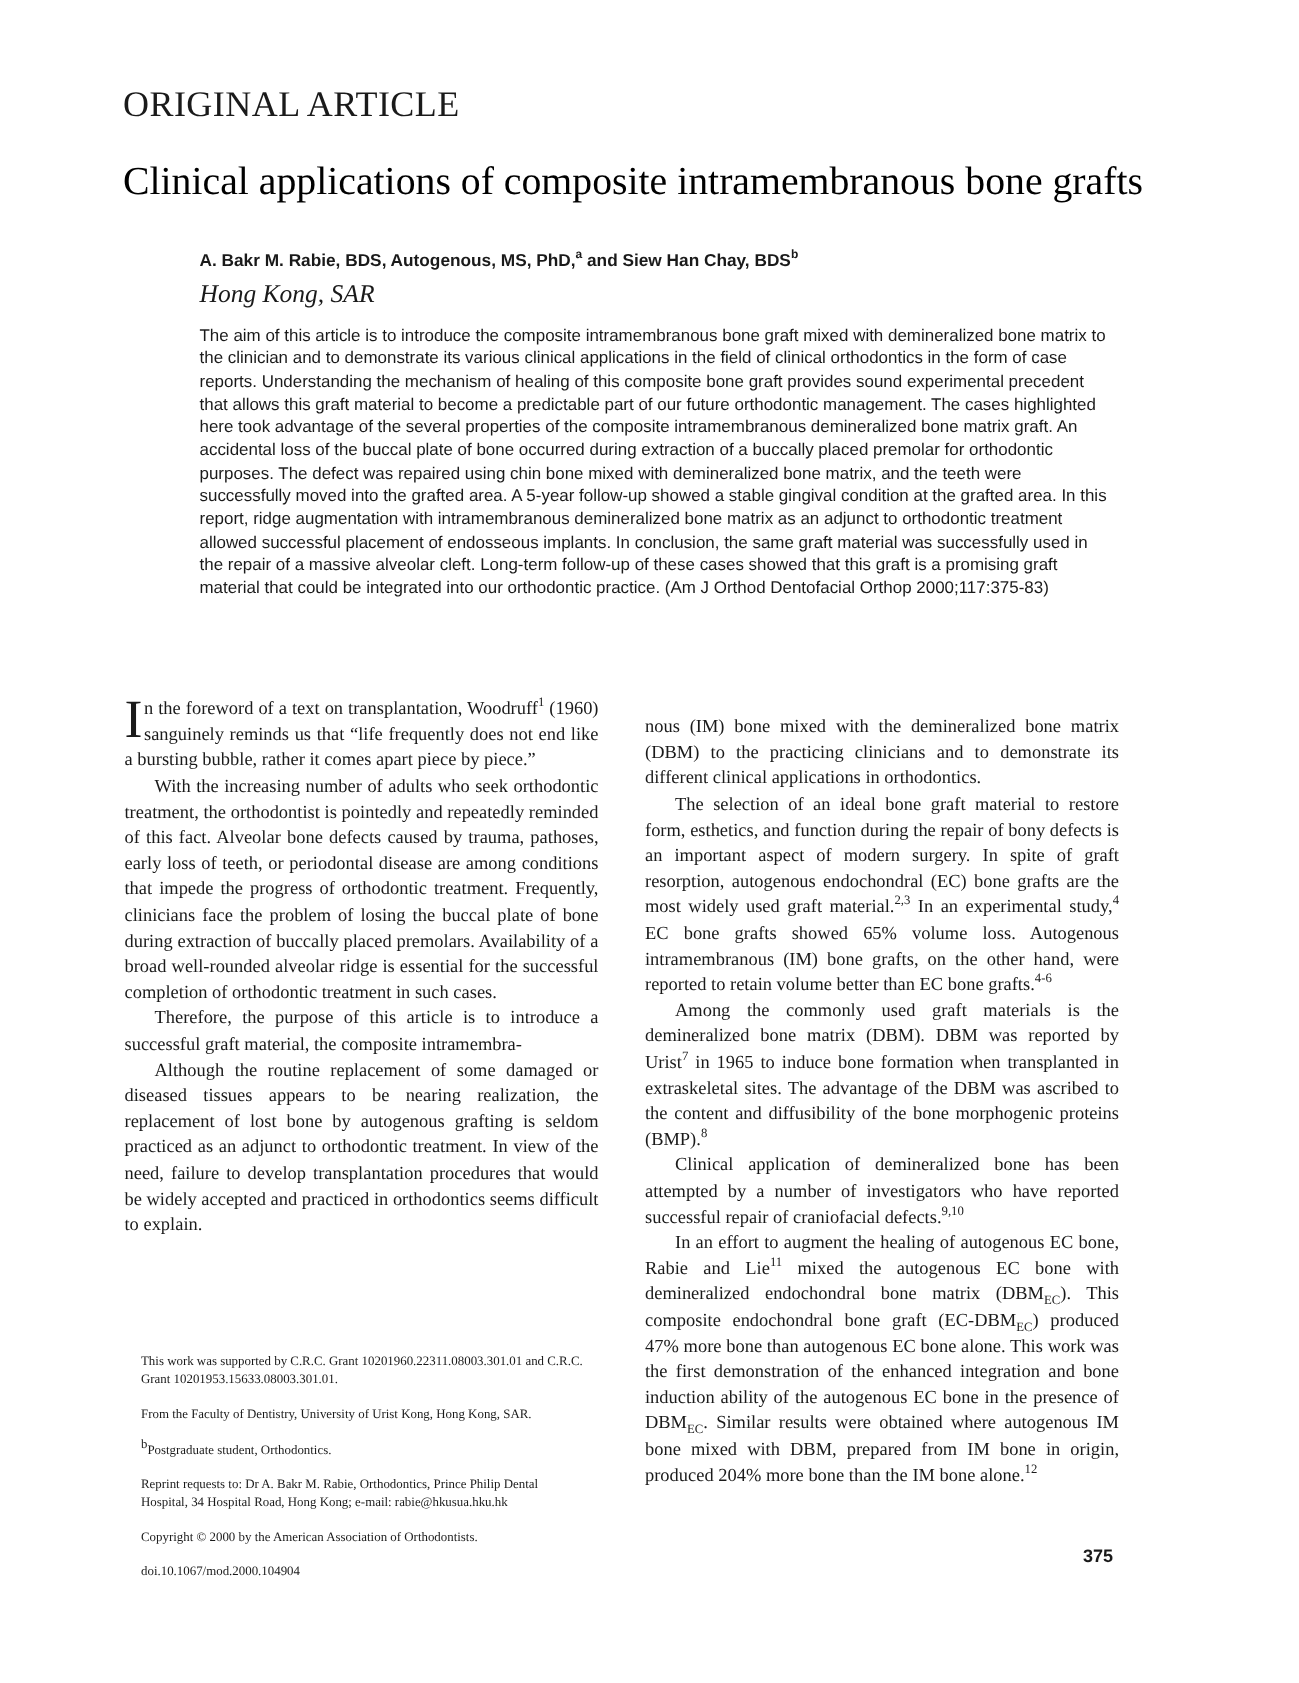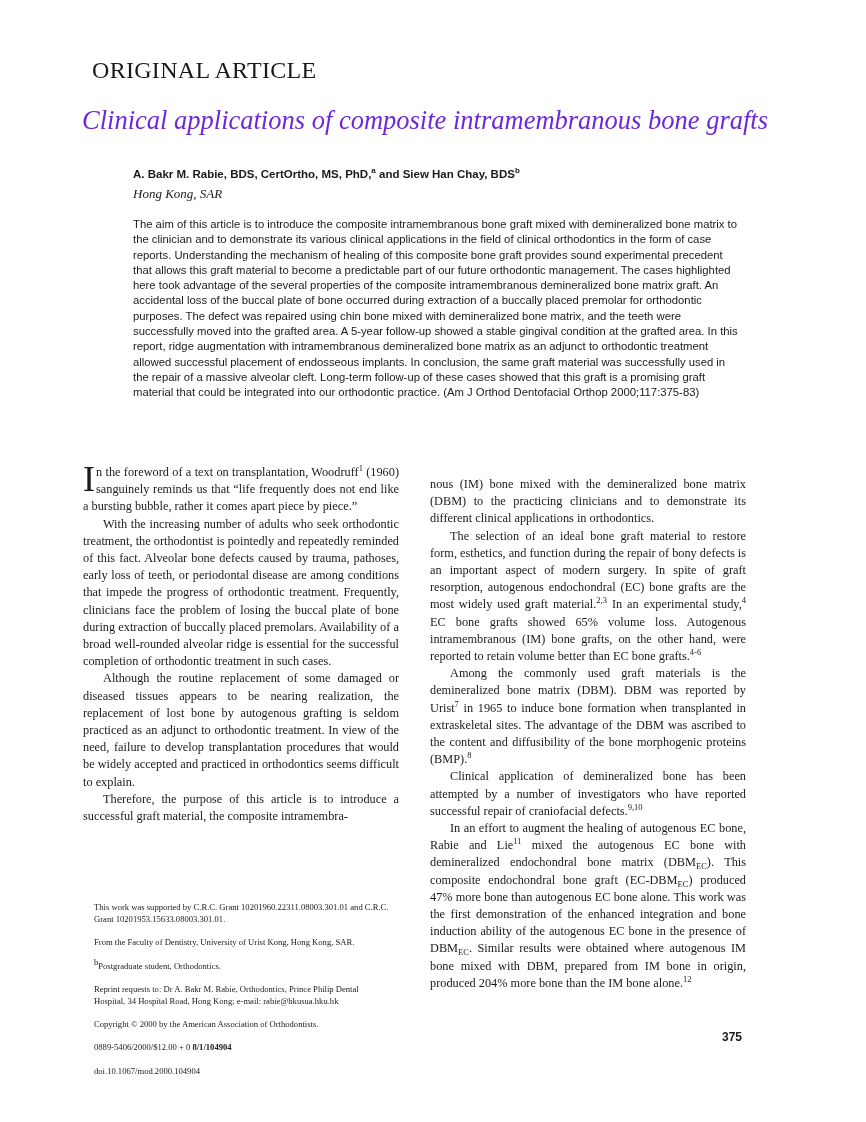--- a/index.html
+++ b/index.html
@@ -1,33 +1,33 @@
 <!DOCTYPE html>
 <html><head>
 <meta charset="utf-8">
 <style>
   html, body { margin:0; padding:0; background:#ffffff; }
   body { width:866px; height:1122px; position:relative; overflow:hidden; color:#111; }
   .section-label {
-    position:absolute; left:92px; top:57px;
+    position:absolute; left:82px; top:57px;
     font-family:"Liberation Serif", serif; font-size:24px; letter-spacing:0.3px; color:#1a1a1a;
   }
   .title {
     position:absolute; left:82px; top:105px;
-    font-family:"Liberation Serif", serif; font-style:italic; font-size:26.5px; color:#6d28d9;
+    font-family:"Liberation Serif", serif; font-size:26.5px; color:#000000;
     white-space:nowrap;
   }
   .authors {
     position:absolute; left:133px; top:168px;
     font-family:"Liberation Sans", sans-serif; font-weight:bold; font-size:11.5px; color:#1a1a1a;
   }
   .authors sup { font-size:8px; }
   .affil {
     position:absolute; left:133px; top:186px;
-    font-family:"Liberation Serif", serif; font-style:italic; font-size:13px; color:#1a1a1a;
+    font-family:"Liberation Serif", serif; font-style:italic; font-size:17px; color:#1a1a1a;
   }
   .abstract {
     position:absolute; left:133px; top:217px; width:610px;
     font-family:"Liberation Sans", sans-serif; font-size:11.3px; line-height:15.3px; color:#1a1a1a;
   }
   .col {
     position:absolute; top:464px; width:316px;
     font-family:"Liberation Serif", serif; font-size:12.3px; line-height:17.2px; color:#1a1a1a;
     text-align:justify;
   }
@@ -51,44 +51,43 @@
     font-family:"Liberation Sans", sans-serif; font-weight:bold; font-size:12px; color:#1a1a1a;text-align:center;
   }
 </style>
 </head>
 <body>
 
 <div class="section-label">ORIGINAL ARTICLE</div>
 <div class="title">Clinical applications of composite intramembranous bone grafts</div>
 
 <div class="authors">
-  <span>A. Bakr M. Rabie, BDS, CertOrtho, MS, PhD,</span><sup>a</sup><span> and </span><span>Siew Han Chay, BDS</span><sup>b</sup>
+  <span>A. Bakr M. Rabie, BDS, Autogenous, MS, PhD,</span><sup>a</sup><span> and </span><span>Siew Han Chay, BDS</span><sup>b</sup>
 </div>
 <div class="affil">Hong Kong, SAR</div>
 
 <div class="abstract">The aim of this article is to introduce the composite intramembranous bone graft mixed with demineralized bone matrix to the clinician and to demonstrate its various clinical applications in the field of clinical orthodontics in the form of case reports. Understanding the mechanism of healing of this composite bone graft provides sound experimental precedent that allows this graft material to become a predictable part of our future orthodontic management. The cases highlighted here took advantage of the several properties of the composite intramembranous demineralized bone matrix graft. An accidental loss of the buccal plate of bone occurred during extraction of a buccally placed premolar for orthodontic purposes. The defect was repaired using chin bone mixed with demineralized bone matrix, and the teeth were successfully moved into the grafted area. A 5-year follow-up showed a stable gingival condition at the grafted area. In this report, ridge augmentation with intramembranous demineralized bone matrix as an adjunct to orthodontic treatment allowed successful placement of endosseous implants. In conclusion, the same graft material was successfully used in the repair of a massive alveolar cleft. Long-term follow-up of these cases showed that this graft is a promising graft material that could be integrated into our orthodontic practice. (Am J Orthod Dentofacial Orthop 2000;117:375-83)</div>
 
 <div class="col col-left">
   <p class="noindent"><span class="dropcap">I</span><span>n the foreword of a text on transplantation, Woodruff</span><sup>1</sup><span> (1960) sanguinely reminds us that “life frequently does not end like a bursting bubble, rather it comes apart piece by piece.”</span></p>
   <p>With the increasing number of adults who seek orthodontic treatment, the orthodontist is pointedly and repeatedly reminded of this fact. Alveolar bone defects caused by trauma, pathoses, early loss of teeth, or periodontal disease are among conditions that impede the progress of orthodontic treatment. Frequently, clinicians face the problem of losing the buccal plate of bone during extraction of buccally placed premolars. Availability of a broad well-rounded alveolar ridge is essential for the successful completion of orthodontic treatment in such cases.</p>
+  <p>Therefore, the purpose of this article is to introduce a successful graft material, the composite intramembra-</p>
   <p>Although the routine replacement of some damaged or diseased tissues appears to be nearing realization, the replacement of lost bone by autogenous grafting is seldom practiced as an adjunct to orthodontic treatment. In view of the need, failure to develop transplantation procedures that would be widely accepted and practiced in orthodontics seems difficult to explain.</p>
-  <p>Therefore, the purpose of this article is to introduce a successful graft material, the composite intramembra-</p>
 </div>
 
 <div class="col col-right">
   <p class="noindent">nous (IM) bone mixed with the demineralized bone matrix (DBM) to the practicing clinicians and to demonstrate its different clinical applications in orthodontics.</p>
   <p><span>The selection of an ideal bone graft material to restore form, esthetics, and function during the repair of bony defects is an important aspect of modern surgery. In spite of graft resorption, autogenous endochondral (EC) bone grafts are the most widely used graft material.</span><sup>2,3</sup><span> In an experimental study,</span><sup>4</sup><span> EC bone grafts showed 65% volume loss. Autogenous intramembranous (IM) bone grafts, on the other hand, were reported to retain volume better than EC bone grafts.</span><sup>4-6</sup></p>
   <p><span>Among the commonly used graft materials is the demineralized bone matrix (DBM). DBM was reported by Urist</span><sup>7</sup><span> in 1965 to induce bone formation when transplanted in extraskeletal sites. The advantage of the DBM was ascribed to the content and diffusibility of the bone morphogenic proteins (BMP).</span><sup>8</sup></p>
   <p><span>Clinical application of demineralized bone has been attempted by a number of investigators who have reported successful repair of craniofacial defects.</span><sup>9,10</sup></p>
   <p><span>In an effort to augment the healing of autogenous EC bone, Rabie and Lie</span><sup>11</sup><span> mixed the autogenous EC bone with demineralized endochondral bone matrix (DBM</span><sub>EC</sub><span>). This composite endochondral bone graft (EC-DBM</span><sub>EC</sub><span>) produced 47% more bone than autogenous EC bone alone. This work was the first demonstration of the enhanced integration and bone induction ability of the autogenous EC bone in the presence of DBM</span><sub>EC</sub><span>. Similar results were obtained where autogenous IM bone mixed with DBM, prepared from IM bone in origin, produced 204% more bone than the IM bone alone.</span><sup>12</sup></p>
 </div>
 
 <div class="footnotes">
   <div>This work was supported by C.R.C. Grant 10201960.22311.08003.301.01 and C.R.C. Grant 10201953.15633.08003.301.01.</div>
   <div>From the Faculty of Dentistry, University of Urist Kong, Hong Kong, SAR.</div>
   <div><sup>b</sup><span>Postgraduate student, Orthodontics.</span></div>
   <div>Reprint requests to: Dr A. Bakr M. Rabie, Orthodontics, Prince Philip Dental Hospital, 34 Hospital Road, Hong Kong; e-mail: rabie@hkusua.hku.hk</div>
   <div>Copyright © 2000 by the American Association of Orthodontists.</div>
-  <div><span>0889-5406/2000/$12.00 + 0  </span><span class="bold">8/1/104904</span></div>
   <div>doi.10.1067/mod.2000.104904</div>
 </div>
 
 <div class="page-number">375</div>
 
 </body></html>

